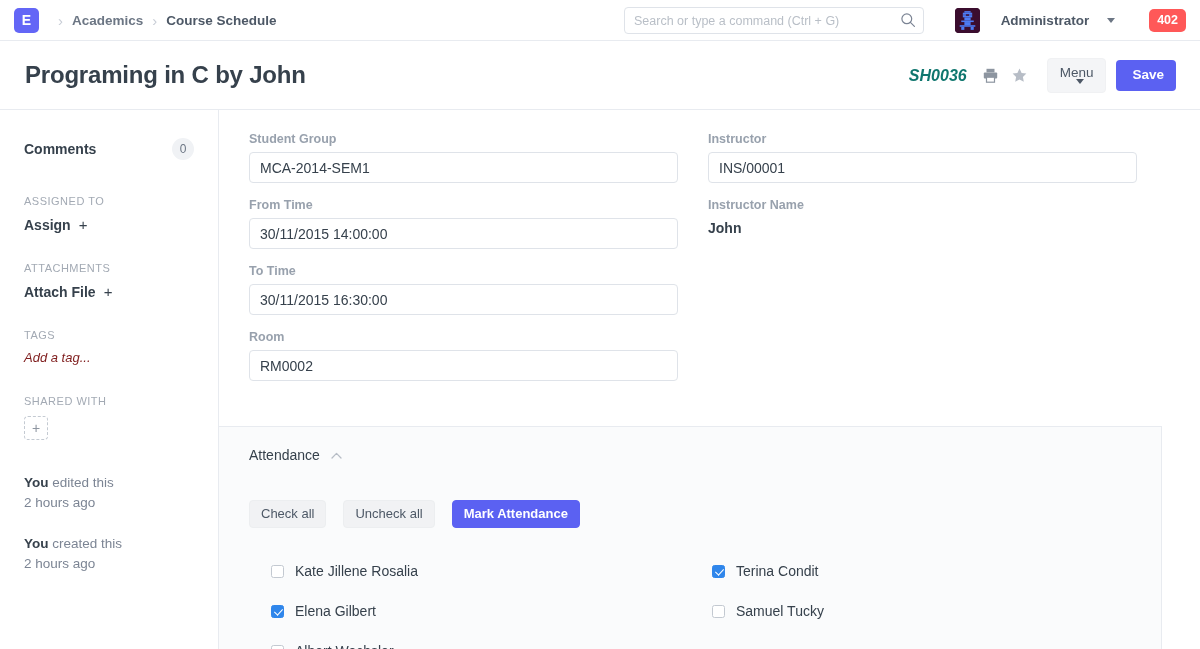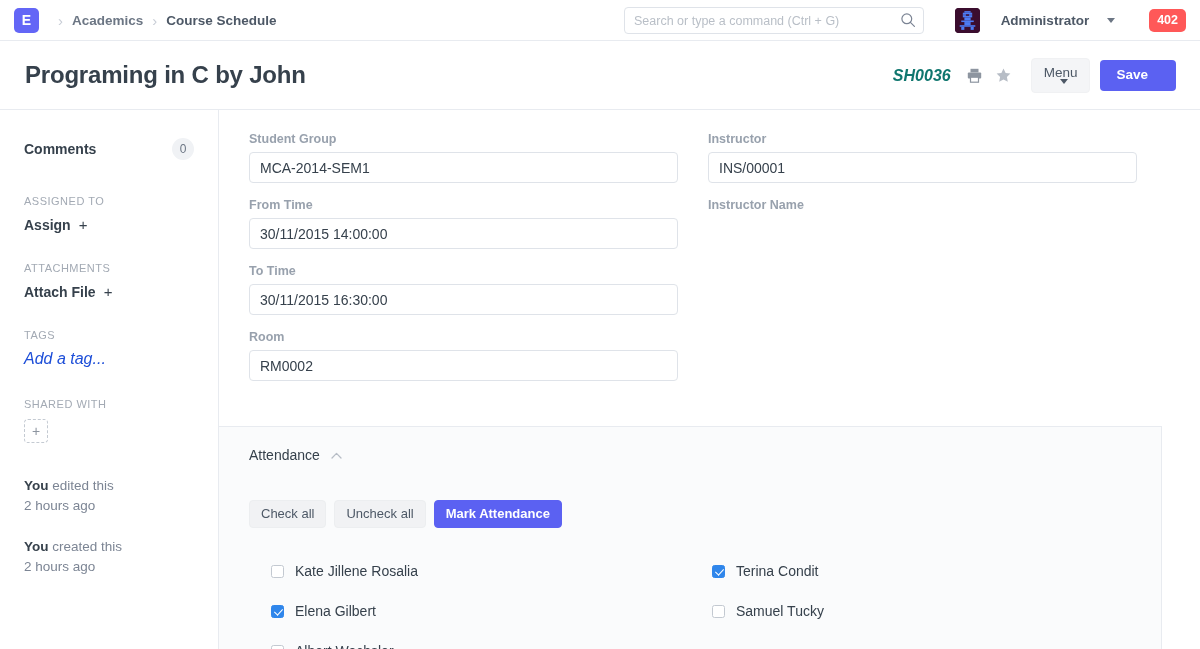--- a/index.html
+++ b/index.html
@@ -112,21 +112,21 @@
     font-family: "Liberation Sans", sans-serif;
     font-size: 13.5px; color: #4d5866; font-weight: normal;
     padding: 7px 12px 8px 12px; margin-left: 8px; cursor: pointer;
     display: flex; align-items: center; line-height: 1; flex-direction: column;
   }
   .menu-btn .caret { border-top-color:#4d5866; margin-left:7px; }
   .save-btn {
     background: #5b61f2; border: none; border-radius: 4px;
     font-family: "Liberation Sans", sans-serif;
     font-size: 13.5px; color: #fff; font-weight: bold;
-    padding: 8px 28px 9px 16px; margin-left: 10px; cursor: pointer;
+    padding: 8px 12px 9px 16px; margin-left: 10px; cursor: pointer;
     line-height: 1;
   }
 
   
   .body-area { display: flex; width: 1200px; height: 539px; }
 
   
   .sidebar {
     width: 219px; flex: none;
     border-right: 1px solid #e8ebf0;
@@ -146,21 +146,21 @@
   .side-head {
     font-size: 11px; color: #a3aab4; letter-spacing: 0.5px;
     text-transform: uppercase; margin-bottom: 9px; font-weight: normal;
   }
   .side-action {
     font-size: 14px; font-weight: bold; color: #36414c;
     cursor: pointer; margin-bottom: 29px; display: inline-block;
   }
   .side-action .plus { font-weight: normal; font-size: 15px; }
   .tag-placeholder {
-    font-size: 16px; color: #1d4ed8; font-style: italic;
+    font-size: 13px; color: #7f1d1d; font-style: italic;
     margin-bottom: 30px; cursor: text; display: block;
   }
   .share-add {
     width: 24px; height: 24px; border: 1px dashed #c4cad2; border-radius: 4px;
     display: flex; align-items: center; justify-content: center;
     color: #8d95a0; font-size: 14px; cursor: pointer; margin-bottom: 33px;
   }
   .activity { margin-bottom: 22px; }
   .activity-line {
     font-size: 13.5px; color: #7c8594; line-height: 1.45;
@@ -202,21 +202,21 @@
     padding: 20px 0 28px 30px;
     min-height: 232px;
   }
   .sec-head {
     display: flex; align-items: center; margin-bottom: 26px; cursor: pointer;
   }
   .sec-title { font-size: 14px; color: #36414c; }
   .chevron-up {
     margin-left: 11px; width: 11px; height: 7px; display:inline-block;
   }
-  .btn-row { display: flex; gap: 8px; margin-bottom: 23px; margin-top: 37px; }
+  .btn-row { display: flex; gap: 17px; margin-bottom: 23px; margin-top: 37px; }
   .sm-btn {
     background: #f1f2f4; border: 1px solid #eceef0; border-radius: 4px;
     font-family: "Liberation Sans", sans-serif;
     font-size: 13px; color: #4d5866;
     padding: 6px 11px 7px 11px; cursor: pointer; line-height: 1;
   }
   .sm-btn.primary {
     background: #5b61f2; border-color: #5b61f2; color: #fff; font-weight: bold;
   }
   .student-grid {
@@ -377,20 +377,21 @@
           </div>
         </div>
 
         <div class="col">
           <div class="field">
             <label class="field-label">Instructor</label>
             <input class="field-input" type="text" value="INS/00001" style="">
           </div>
           <div class="field">
             <label class="field-label">Instructor Name</label>
+            <div class="field-static">John</div>
           </div>
         </div>
       </div>
 
       <section class="attendance">
         <div class="sec-head">
           <span class="sec-title">Attendance</span>
           <svg class="chevron-up" viewBox="0 0 11 7">
             <polyline points="1,6 5.5,1.4 10,6" fill="none" stroke="#b7bdc6" stroke-width="1.3" stroke-linecap="round" stroke-linejoin="round"></polyline>
           </svg>

